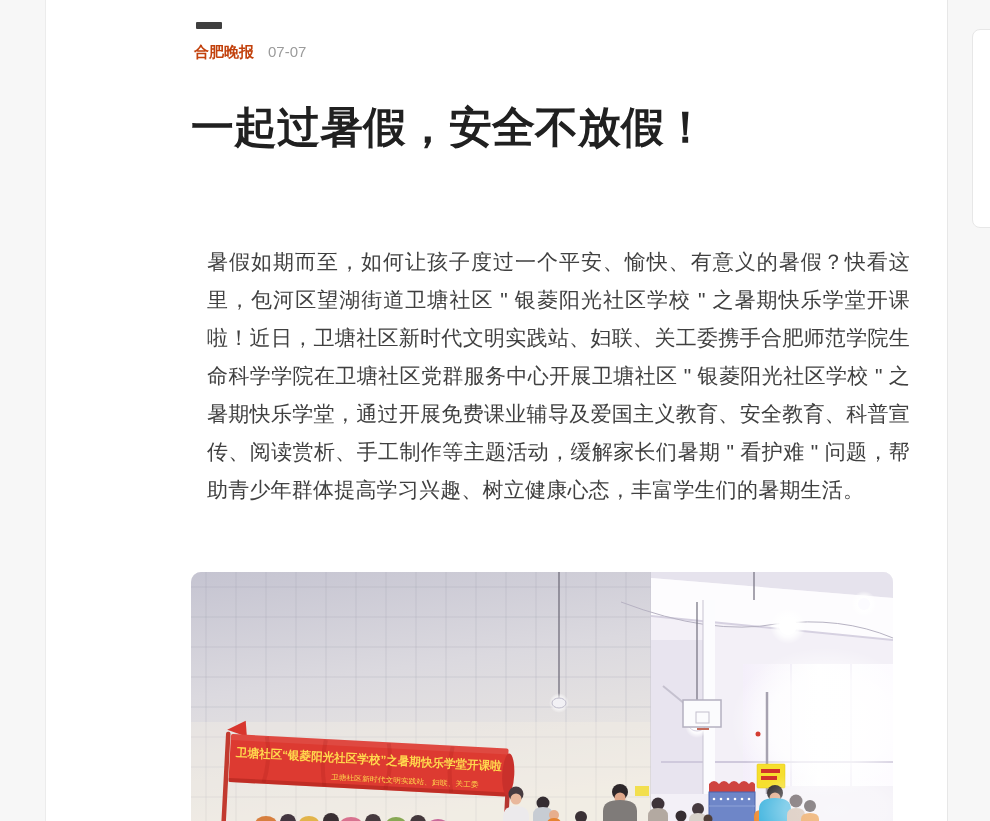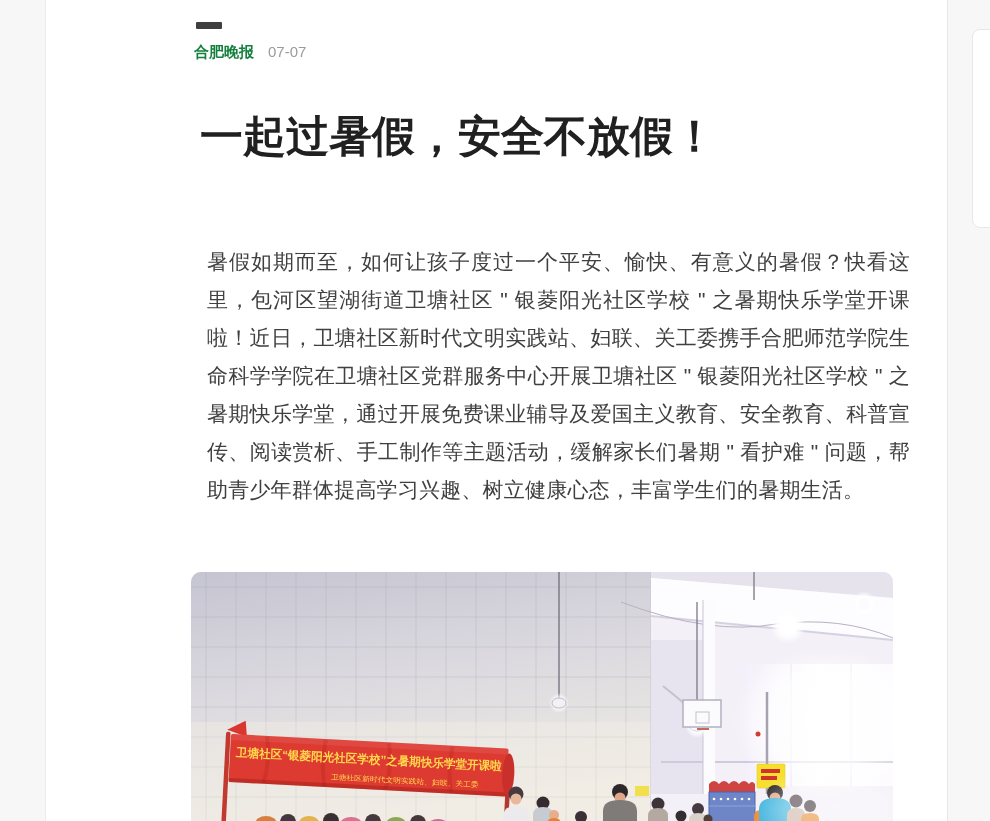--- a/index.html
+++ b/index.html
@@ -3,23 +3,23 @@
 <meta charset="utf-8">
 <style>
   html,body{margin:0;padding:0;background:#f7f7f7;font-family:"Liberation Sans","DejaVu Sans",sans-serif;}
   .canvas{position:relative;width:990px;height:821px;overflow:hidden;background:#f7f7f7;}
   .panel{position:absolute;left:45px;top:0;width:903px;height:821px;background:#fff;
          border-left:1px solid #ececec;border-right:1px solid #e7e7e7;box-sizing:border-box;}
   .right-card{position:absolute;left:972px;top:29px;width:60px;height:199px;background:#fff;
          border:1px solid #e7e7e7;border-radius:8px;box-sizing:border-box;}
   .dash{position:absolute;left:150px;top:22px;width:26px;height:7px;background:#3f3f3f;border-radius:1px;}
   .source-row{position:absolute;left:148px;top:43px;display:flex;gap:14px;align-items:baseline;font-size:15px;}
-  .source{color:#15803d;font-weight:700;cursor:pointer;}
+  .source{color:#c2410c;font-weight:700;cursor:pointer;}
   .date{color:#9b9b9b;}
-  .title{position:absolute;left:145px;top:100px;width:724px;margin:9px;
+  .title{position:absolute;left:145px;top:100px;width:724px;margin:0;
          font-family:"Liberation Serif","DejaVu Serif",serif;font-size:43px;line-height:1.3;
          font-weight:700;color:#202020;}
   .bodytext{position:absolute;left:145px;top:227px;width:703px;margin:16px;
          font-size:21px;line-height:38px;color:#404040;text-align:justify;letter-spacing:.2px;}
   .photo{position:absolute;left:145px;top:572px;width:702px;height:262px;margin:0;
          border-radius:10px;overflow:hidden;background:#e9e7ec;}
   .photo svg{display:block;width:100%;height:100%;}
 </style>
 </head>
 <body>

